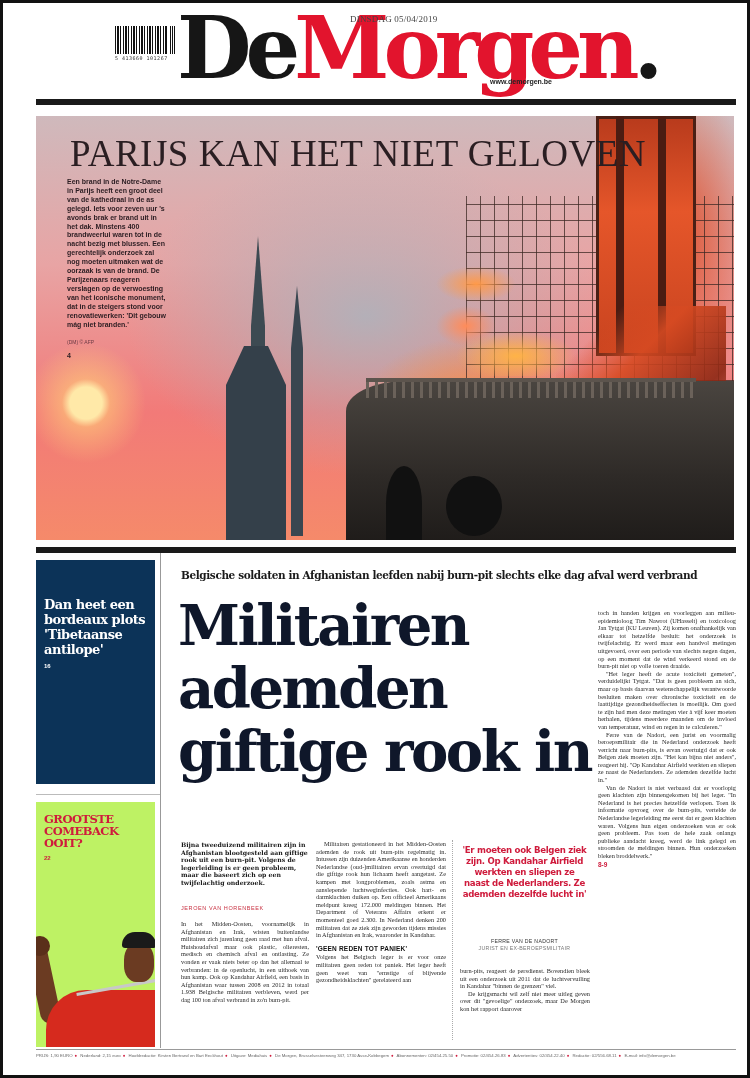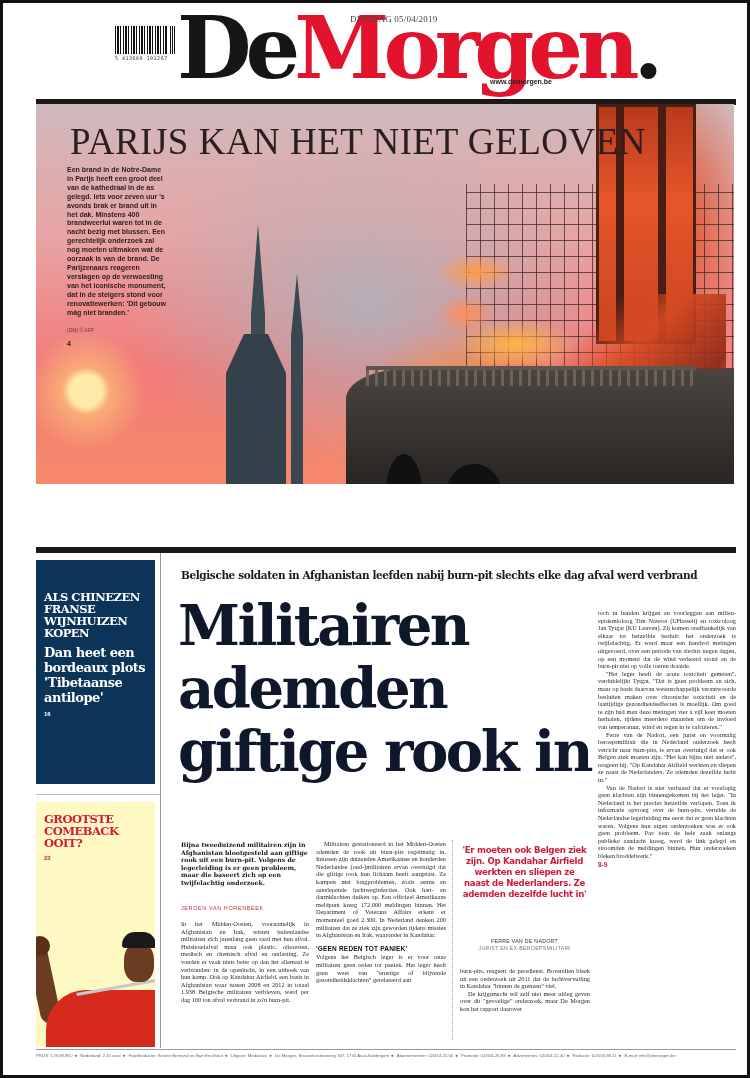--- a/index.html
+++ b/index.html
@@ -14,21 +14,21 @@
   .barcode .addon { position: absolute; left: 55px; top: 0; width: 5px; height: 28px; background: repeating-linear-gradient(90deg, #111 0 1px, #fff 1px 2px); }
   .logo { position: absolute; left: 177px; top: 0px; font-family: "DejaVu Serif", serif; font-weight: bold; font-size: 86px; letter-spacing: -6px; line-height: 96px; white-space: nowrap; }
   .logo .de { color: #161616; }
   .logo .morgen { color: #e2142d; }
   .logo .dot { color: #161616; }
   .dateline { position: absolute; left: 350px; top: 14px; font-family: "Liberation Serif", serif; font-size: 9px; color: #444; letter-spacing: 0.2px; }
   .website { position: absolute; left: 490px; top: 78px; font-family: "Liberation Sans", sans-serif; font-weight: bold; font-size: 7px; color: #222; }
   .rule-top { position: absolute; left: 36px; top: 99px; width: 700px; height: 6px; background: #1a1a1a; }
 
   
-  .hero { position: absolute; left: 36px; top: 104px; width: 698px; height: 380px; overflow: hidden;
+  .hero { position: absolute; left: 36px; top: 116px; width: 698px; height: 424px; overflow: hidden;
     background:
       radial-gradient(circle at 50px 287px, #ffe9a8 0 16px, rgba(255,200,120,0.6) 24px, rgba(255,120,110,0) 60px),
       radial-gradient(ellipse 120px 80px at 440px 300px, rgba(255,140,40,0.85), rgba(255,100,40,0) 100%),
       radial-gradient(ellipse 80px 160px at 640px 120px, rgba(220,70,30,0.9), rgba(200,60,30,0) 100%),
       radial-gradient(ellipse 240px 160px at 330px 200px, rgba(170,180,190,0.85), rgba(170,180,190,0) 100%),
       linear-gradient(180deg, #cfb9bc 0%, #e8a4a4 35%, #f27a78 70%, #f58a6a 100%);
     padding-left: 20px;
   }
   .hero .spire { position: absolute; background: #3d4a52; }
   .hero .building { position: absolute; left: 310px; top: 265px; width: 390px; height: 160px; background: linear-gradient(180deg, #4a4540 0%, #2e2a27 60%, #1f1c1a 100%); border-top-left-radius: 60px 30px; }
@@ -56,21 +56,21 @@
 
   .rule-mid { position: absolute; left: 36px; top: 547px; width: 700px; height: 6px; background: #1a1a1a; }
 
   
   .col-divider { position: absolute; left: 160px; top: 553px; width: 1px; height: 495px; background: #999; }
   .teaser1 { position: absolute; left: 36px; top: 560px; width: 119px; height: 224px; background: #0c3358; padding: 31px 7px 0 8px; }
   .teaser1 .kicker { font-family: "DejaVu Serif", serif; font-weight: bold; font-size: 11.5px; line-height: 12px; color: #fff; letter-spacing: -0.5px; text-transform: uppercase; }
   .teaser1 .head { font-family: "DejaVu Serif", serif; font-weight: bold; font-size: 13px; line-height: 15px; color: #fff; margin-top: 6px; letter-spacing: -0.5px; }
   .teaser1 .page { font-family: "Liberation Sans", sans-serif; font-weight: bold; font-size: 6px; color: #fff; margin-top: 6px; }
   .sep-left { position: absolute; left: 36px; top: 794px; width: 124px; height: 1px; background: #bbb; }
-  .teaser2 { position: absolute; left: 36px; top: 802px; width: 119px; height: 245px; background: #fef9c3; padding: 11px 12px 0 8px; overflow: hidden; }
+  .teaser2 { position: absolute; left: 36px; top: 802px; width: 119px; height: 245px; background: #bef264; padding: 11px 12px 0 8px; overflow: hidden; }
   .teaser2 .kicker { font-family: "DejaVu Serif", serif; font-weight: bold; font-size: 11.5px; line-height: 12px; color: #cf1b3c; letter-spacing: -0.5px; }
   .teaser2 .head { font-family: "DejaVu Serif", serif; font-weight: bold; font-size: 13px; line-height: 14.5px; color: #1a1a1a; margin-top: 5px; letter-spacing: -0.6px; }
   .teaser2 .page { font-family: "Liberation Sans", sans-serif; font-weight: bold; font-size: 6px; color: #cf1b3c; margin-top: 6px; }
   .tiger { position: absolute; left: 0; top: 128px; width: 119px; height: 117px; }
   .tiger .shirt { position: absolute; left: 10px; top: 60px; width: 112px; height: 70px; background: #d62a1e; border-radius: 40px 0 0 0; }
   .tiger .arm { position: absolute; left: -2px; top: 14px; width: 20px; height: 80px; background: #6b3b22; transform: rotate(-12deg); border-radius: 10px; }
   .tiger .fist { position: absolute; left: -6px; top: 6px; width: 20px; height: 20px; background: #5a2f1a; border-radius: 50%; }
   .tiger .face { position: absolute; left: 88px; top: 12px; width: 30px; height: 40px; background: #6b3b22; border-radius: 45% 45% 40% 40%; }
   .tiger .cap { position: absolute; left: 86px; top: 2px; width: 34px; height: 16px; background: #1a1a1a; border-radius: 16px 16px 4px 4px; }
   .tiger .club { position: absolute; left: 40px; top: 56px; width: 80px; height: 3px; background: #c8c8c8; transform: rotate(-10deg); }
@@ -129,21 +129,20 @@
   <div class="hero-title">PARIJS KAN HET NIET GELOVEN</div>
   <div class="hero-text">Een brand in de Notre-Dame in Parijs heeft een groot deel van de kathedraal in de as gelegd. Iets voor zeven uur 's avonds brak er brand uit in het dak. Minstens 400 brandweerlui waren tot in de nacht bezig met blussen. Een gerechtelijk onderzoek zal nog moeten uitmaken wat de oorzaak is van de brand. De Parijzenaars reageren verslagen op de verwoesting van het iconische monument, dat in de steigers stond voor renovatiewerken: 'Dit gebouw mág niet branden.'</div>
   <div class="hero-credit">(DM) © AFP</div>
   <div class="hero-page">4</div>
 </div>
 
 <div class="rule-mid"></div>
 
 <div class="col-divider"></div>
 <div class="teaser1">
-  <div class="kicker">ALS CHINEZEN FRANSE WIJNHUIZEN KOPEN</div>
   <div class="head">Dan heet een bordeaux plots 'Tibetaanse antilope'</div>
   <div class="page">16</div>
 </div>
 <div class="sep-left"></div>
 <div class="teaser2">
   <div class="kicker">GROOTSTE COMEBACK OOIT?</div>
   <div class="page">22</div>
   <div class="tiger">
     <div class="arm"></div>
     <div class="fist"></div>

